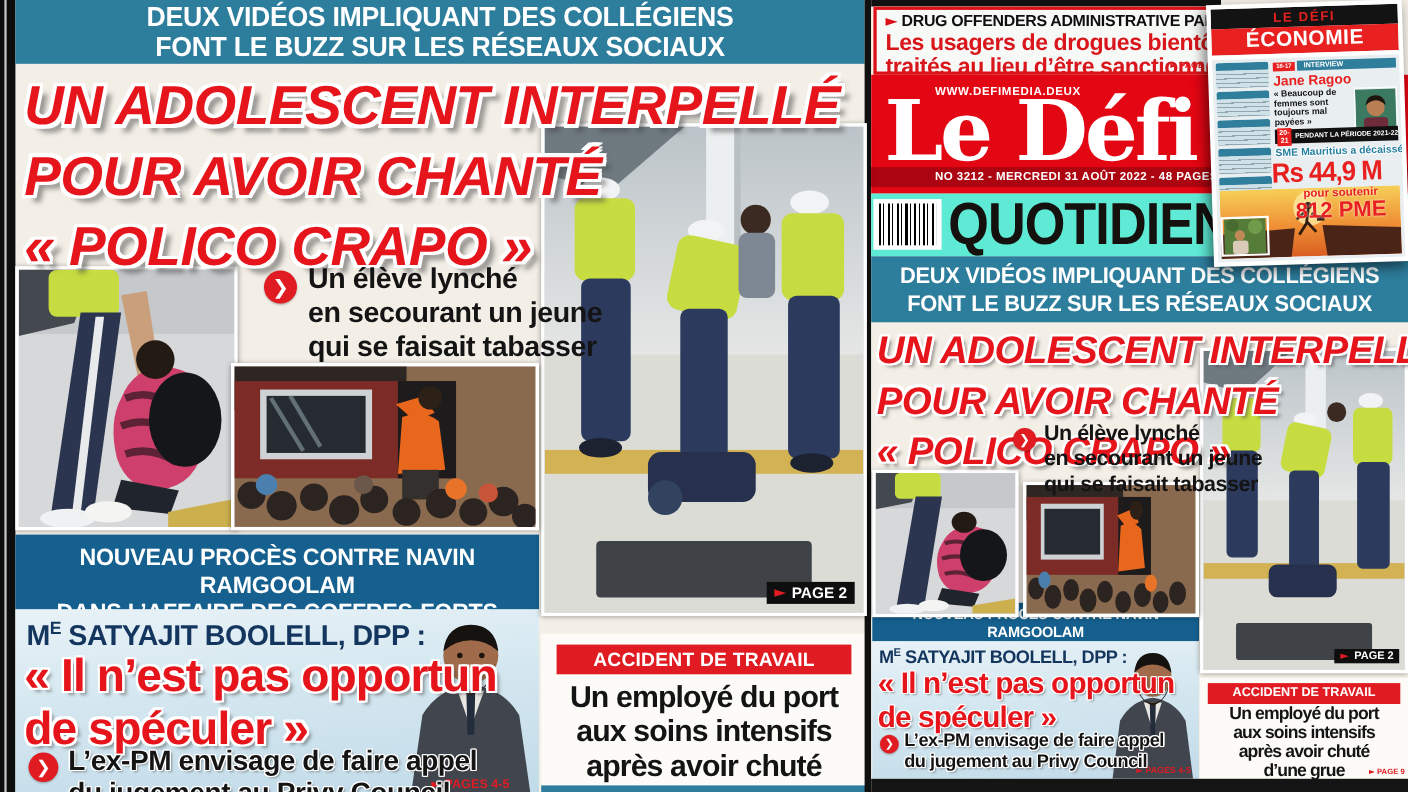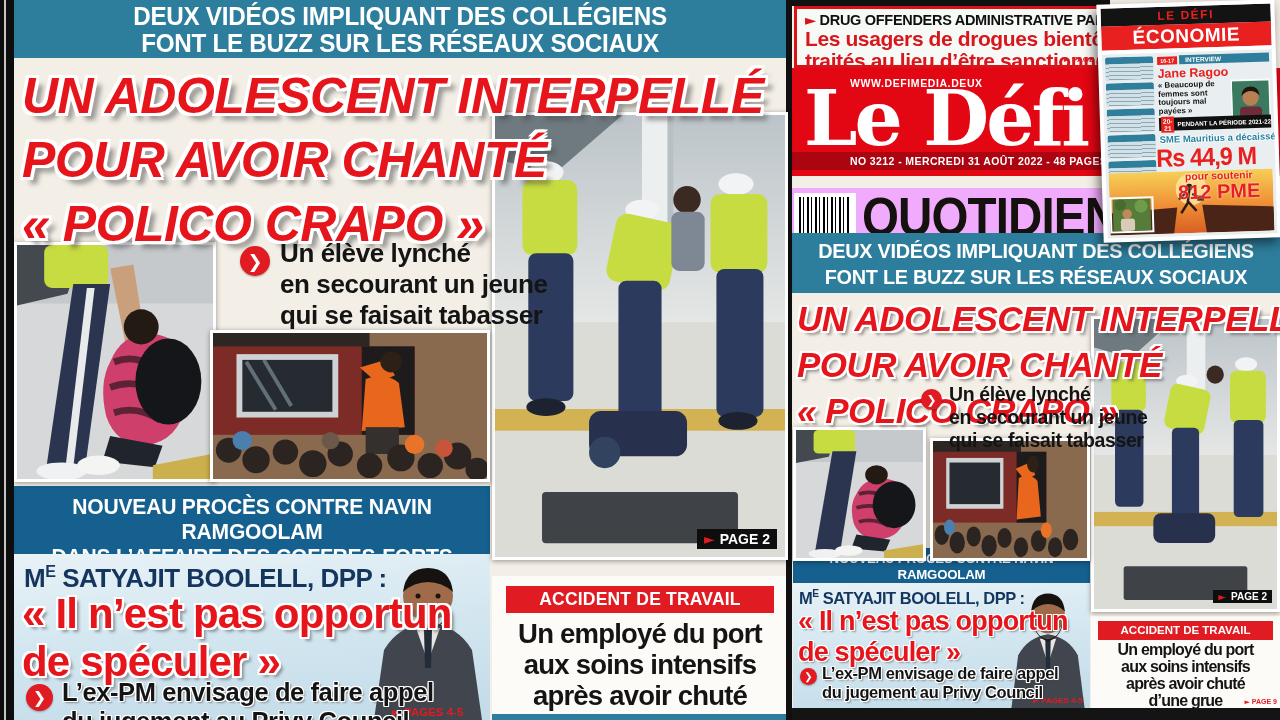--- a/index.html
+++ b/index.html
@@ -261,21 +261,21 @@
     </div>
 
     <div class="abs masthead" style="left:0;top:68px;width:488px;height:108px;">
       <div class="abs mast-url" style="left:58px;top:9px;font-size:10.5px;">WWW.DEFIMEDIA.DEUX</div>
       <div class="abs mast-logo" style="left:12px;top:6px;font-size:76px;">Le Défi</div>
       <div class="abs mast-strip" style="left:0;right:0;bottom:6px;height:18px;">
         <span class="abs" style="left:58px;top:3px;font-size:10.5px;white-space:nowrap;">NO 3212 - MERCREDI 31 AOÛT 2022 - 48 PAGES - RS 15.00</span>
       </div>
     </div>
 
-    <div class="abs" style="left:0;top:188px;width:488px;height:57px;background:#f0abfc;">
+    <div class="abs" style="left:0;top:176px;width:488px;height:57px;background:#5eead4;">
       <div class="abs barcode-box" style="left:2px;top:5px;width:62px;height:46px;">
           <div class="barcode"></div>
         </div>
       <div class="abs quotidien" style="left:70px;top:0;font-size:54px;line-height:57px;">QUOTIDIEN</div>
     </div>
 
     <div class="abs teal" style="left:0;top:233px;width:488px;height:60px;font-size:20.5px;line-height:26px;padding-top:5px;">
       <span class="ln">DEUX VIDÉOS IMPLIQUANT DES COLLÉGIENS</span>
       <span class="ln">FONT LE BUZZ SUR LES RÉSEAUX SOCIAUX</span>
     </div>

